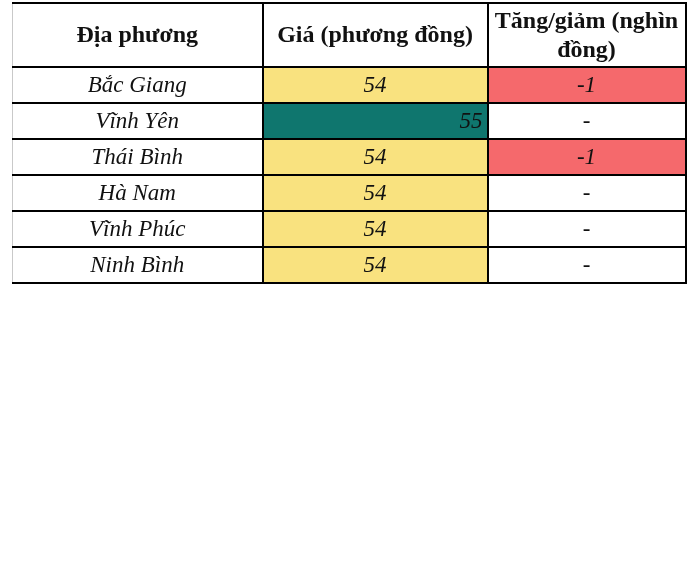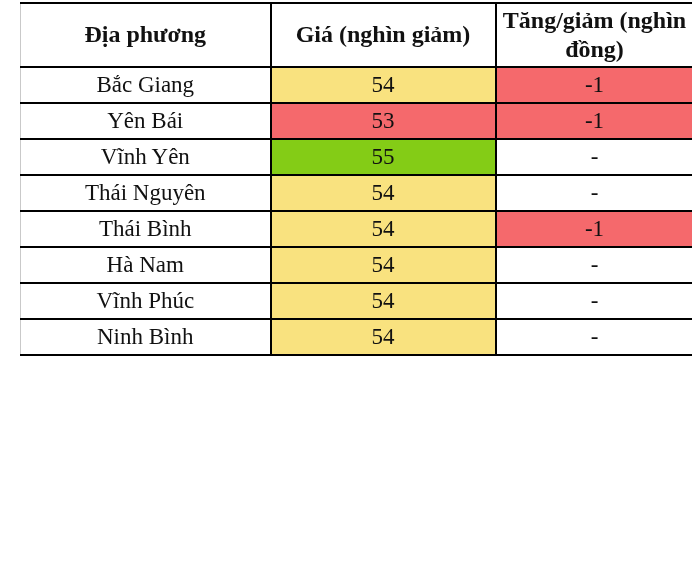--- a/index.html
+++ b/index.html
@@ -3,21 +3,21 @@
 <meta charset="utf-8">
 <style>
   html, body {
     margin: 0; padding: 0;
     width: 692px; height: 570px;
     background: #ffffff;
     font-family: "Liberation Serif", "DejaVu Serif", serif;
     color: #111111;
     overflow: hidden;
   }
-  .wrap { padding: 2px 0 0 20px; }
+  .wrap { padding: 2px 0 0 12px; }
   table.price-table {
     border-collapse: collapse;
     table-layout: fixed;
     width: 673px;
   }
   .price-table col.c1 { width: 250px; }
   .price-table col.c2 { width: 225px; }
   .price-table col.c3 { width: 198px; }
   .price-table th, .price-table td {
     border: 2px solid #000000;
@@ -35,58 +35,49 @@
     height: 62px;
     font-size: 24px;
     font-weight: bold;
     line-height: 1.22;
     background: #ffffff;
   }
   .price-table tbody td {
     height: 34px;
     font-size: 23px;
     background: #ffffff;
+    font-style: italic;
   }
 </style>
 </head>
 <body>
 
 <div class="wrap">
   <table class="price-table">
     <colgroup>
       <col class="c1">
         <col class="c2">
         <col class="c3">
     </colgroup>
     <thead>
       <tr>
         <th>Địa phương</th>
-        <th>Giá (nghìn giảm)</th>
+        <th>Giá (phương đồng)</th>
         <th>Tăng/giảm (nghìn đồng)</th>
       </tr>
     </thead>
     <tbody>
         <tr>
           <td>Bắc Giang</td>
           <td style="background: rgb(249, 226, 127);">54</td>
           <td style="background: rgb(245, 105, 108);">-1</td>
         </tr>
         <tr>
-          <td>Yên Bái</td>
-          <td style="background: rgb(245, 105, 108);">53</td>
-          <td style="background: rgb(245, 105, 108);">-1</td>
-        </tr>
-        <tr>
           <td>Vĩnh Yên</td>
-          <td style="background: #84cc16;">55</td>
-          <td style="background: rgb(255, 255, 255);">-</td>
-        </tr>
-        <tr>
-          <td>Thái Nguyên</td>
-          <td style="background: rgb(249, 226, 127);">54</td>
+          <td style="background: #0f766e; text-align: right;">55</td>
           <td style="background: rgb(255, 255, 255);">-</td>
         </tr>
         <tr>
           <td>Thái Bình</td>
           <td style="background: rgb(249, 226, 127);">54</td>
           <td style="background: rgb(245, 105, 108);">-1</td>
         </tr>
         <tr>
           <td>Hà Nam</td>
           <td style="background: rgb(249, 226, 127);">54</td>

